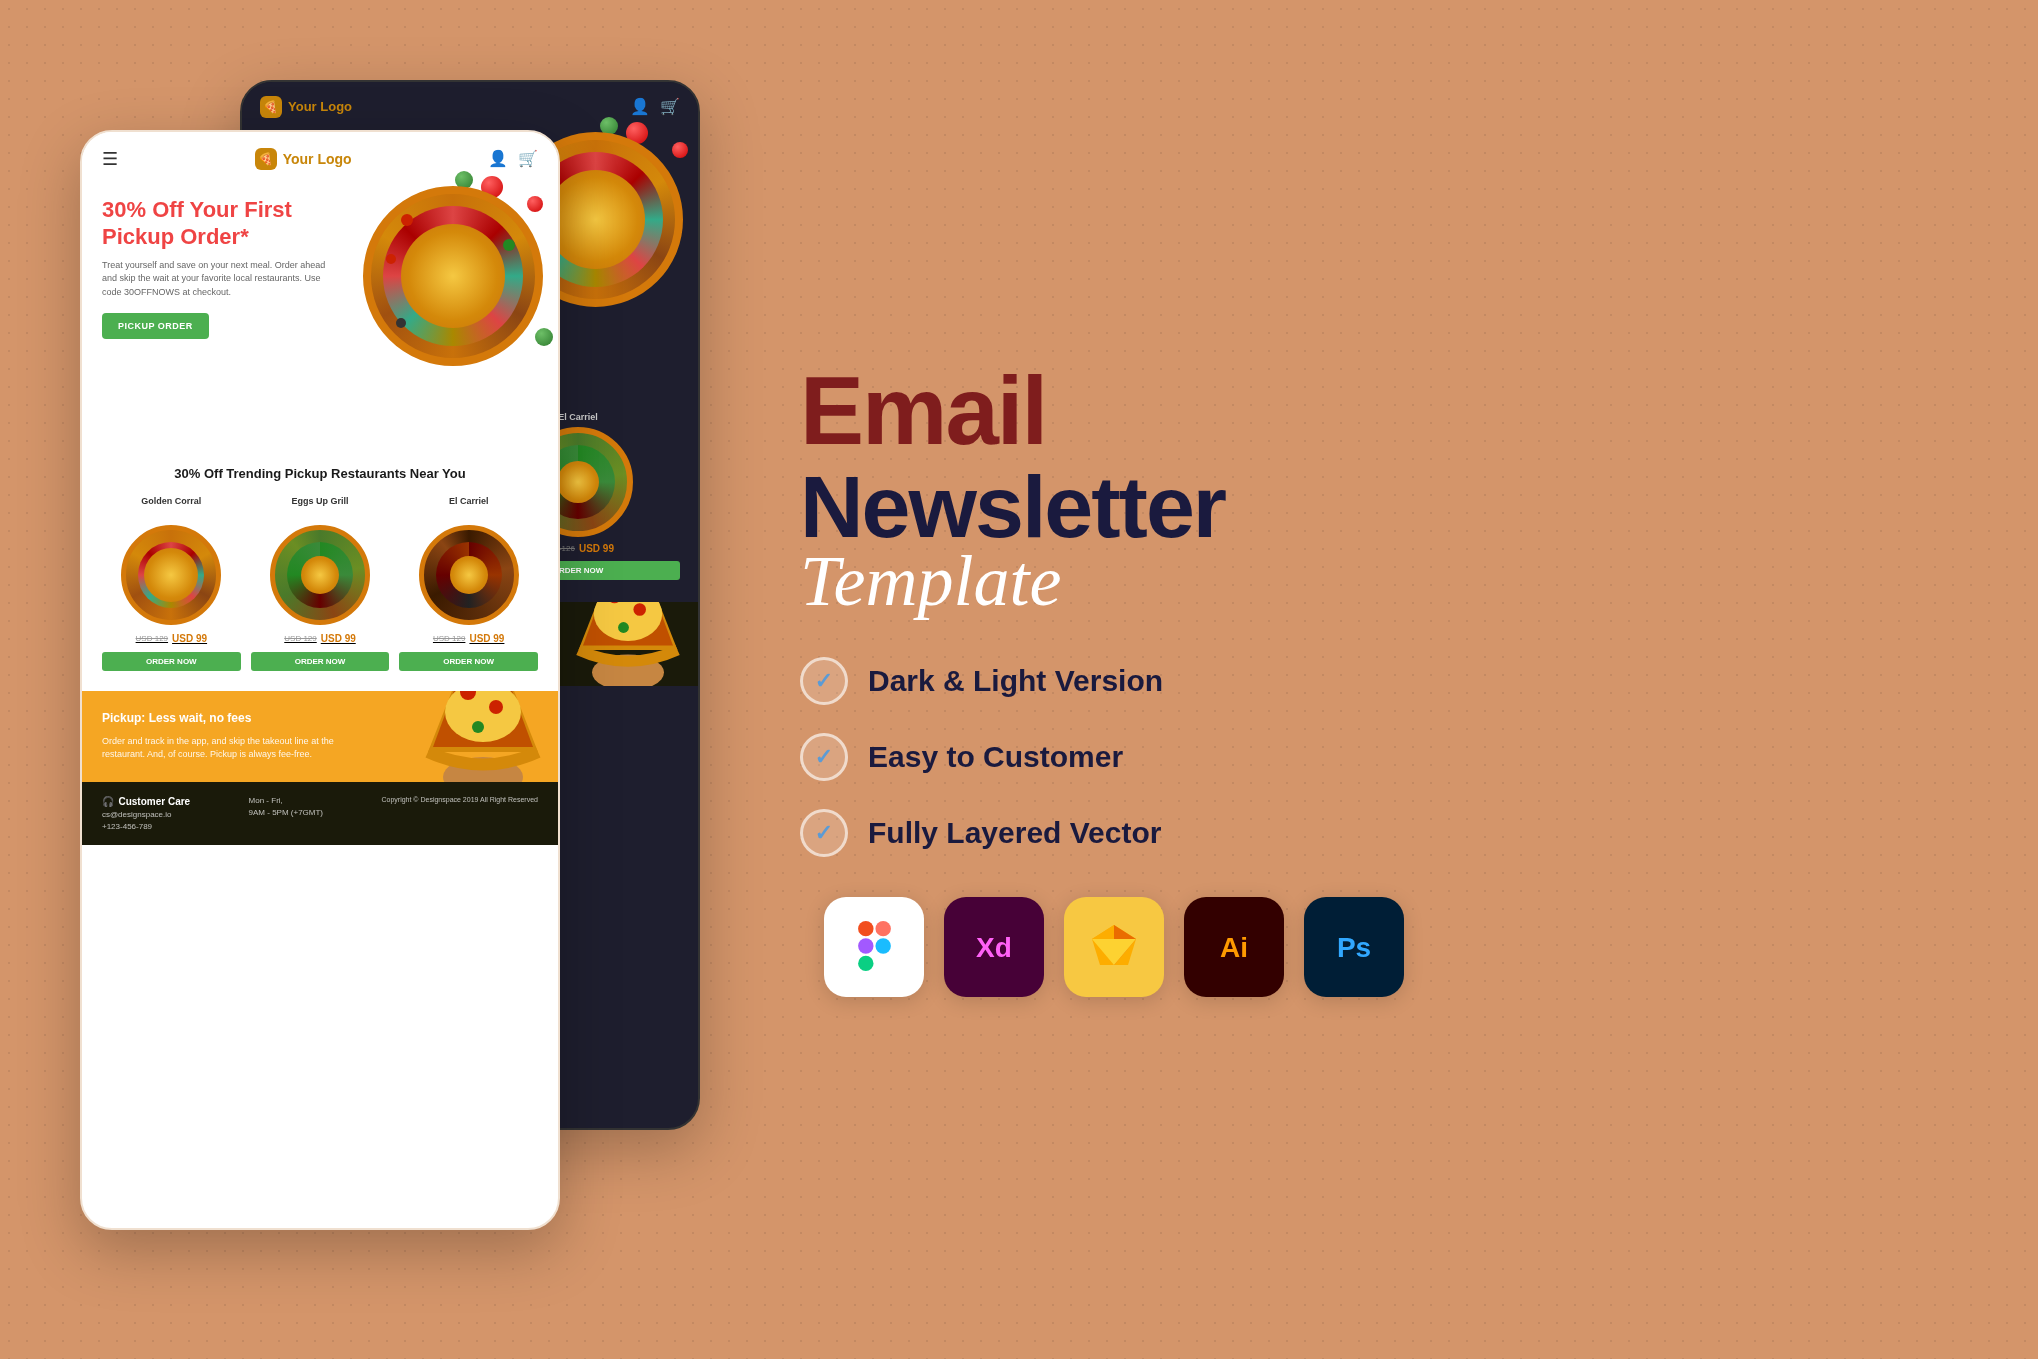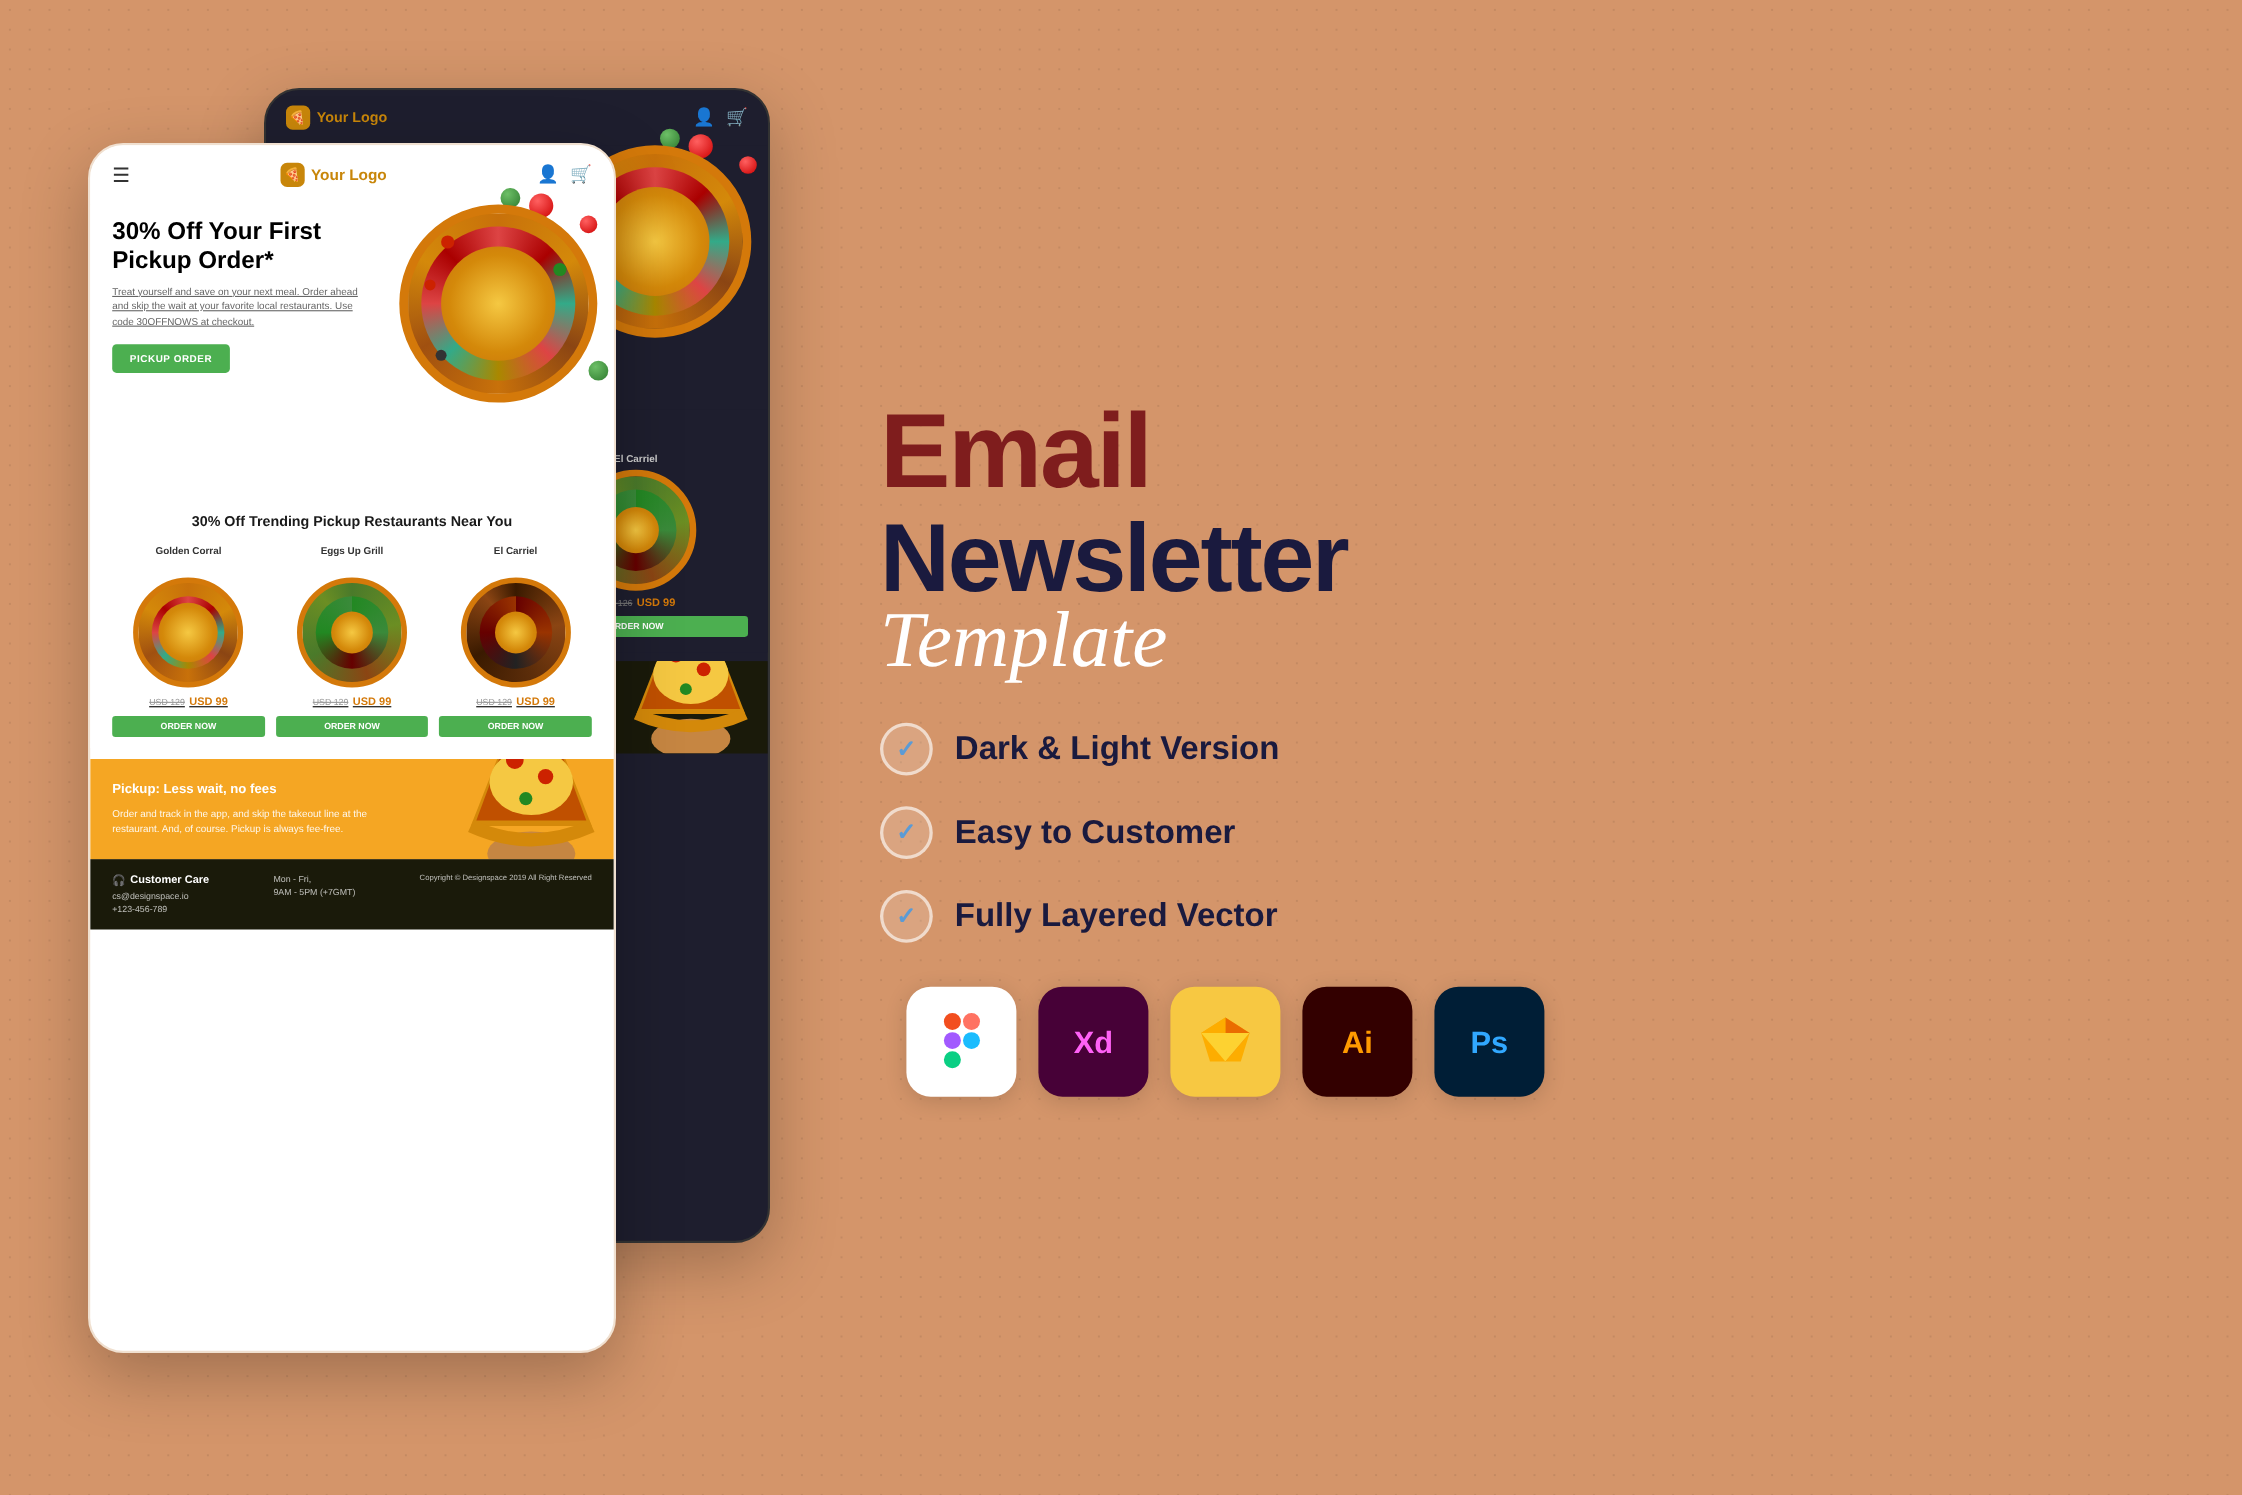--- a/index.html
+++ b/index.html
@@ -123,31 +123,30 @@
       overflow: visible;
     }
 
     .light-hero-text {
       max-width: 55%;
     }
 
     .light-hero-title {
       font-size: 22px;
       font-weight: 900;
-      color: #000000;
+      color: #ef4444;
       line-height: 1.25;
       margin-bottom: 8px;
     }
 
     .light-hero-desc {
       font-size: 9px;
       color: #666;
       line-height: 1.5;
       margin-bottom: 14px;
-      text-decoration: underline;
     }
 
     .btn-pickup {
       background: #4caf50;
       color: #fff;
       border: none;
       border-radius: 4px;
       padding: 8px 16px;
       font-size: 9px;
       font-weight: 700;

